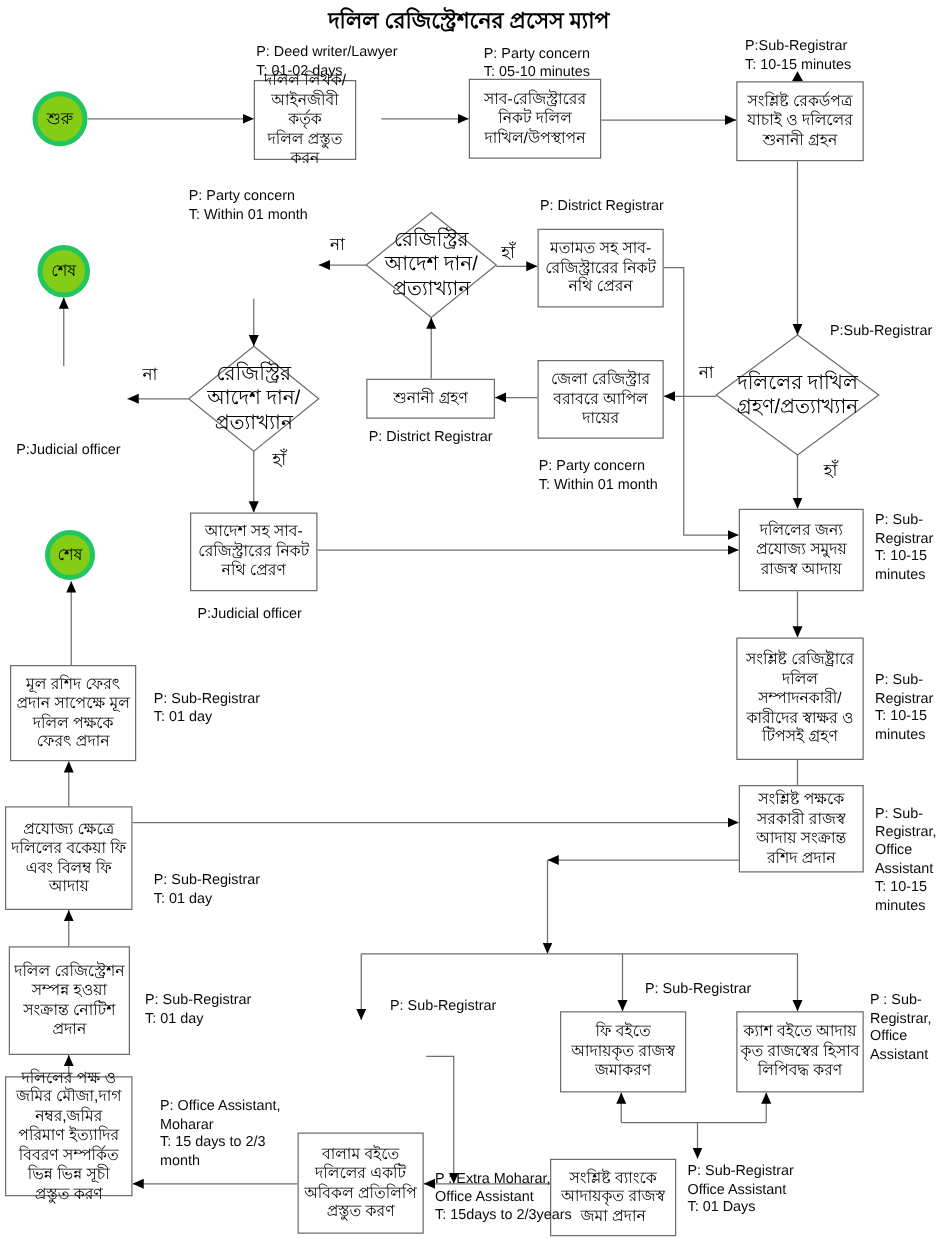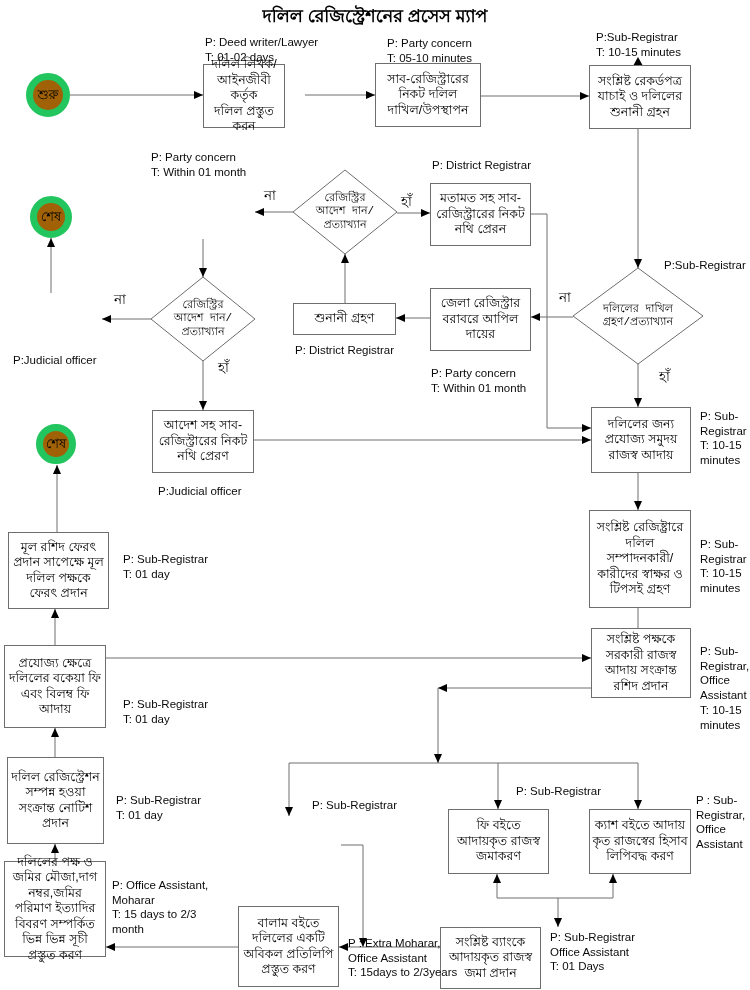--- a/index.html
+++ b/index.html
@@ -11,27 +11,27 @@
     position:absolute; top:3px; left:0; width:100%;
     text-align:center; font-size:17.5px; font-weight:bold;
   }
   svg.layer { position:absolute; left:0; top:0; width:750px; height:990px; }
   .box {
     position:absolute; box-sizing:border-box; border:1px solid #6e6e6e;
     background:#fff; display:flex; align-items:center; justify-content:center;
     text-align:center; font-size:12.5px; line-height:1.24; white-space:pre-line;
   }
   .circle {
-    position:absolute; box-sizing:border-box; border:7px solid #22c55e;
-    border-radius:50%; background:#a16207; display:flex; align-items:center;
+    position:absolute; box-sizing:border-box; border:4px solid #22c55e;
+    border-radius:50%; background:#84cc16; display:flex; align-items:center;
     justify-content:center; font-size:13px;
   }
   .dtext {
     position:absolute; display:flex; align-items:center; justify-content:center;
-    text-align:center; font-size:11px; line-height:1.2; white-space:pre-line;font-family:Liberation Mono, monospace;
+    text-align:center; font-size:16px; line-height:1.2; white-space:pre-line;
   }
   .ann {
     position:absolute; font-size:11.5px; line-height:1.28;
     white-space:pre-line; color:#0a0a0a;
   }
   .elabel { position:absolute; font-size:13.5px; }
 </style>
 </head>
 <body>
 
@@ -210,21 +210,21 @@
 T: 10-15
 minutes</div>
   <div class="ann" style="left:116px;top:793px">P: Sub-Registrar
 T: 01 day</div>
   <div class="ann" style="left:312px;top:798px">P: Sub-Registrar</div>
   <div class="ann" style="left:516px;top:784px">P: Sub-Registrar</div>
   <div class="ann" style="left:696px;top:793px">P : Sub-
 Registrar,
 Office
 Assistant</div>
-  <div class="ann" style="left:112px;top:878px">P: Office Assistant,
+  <div class="ann" style="left:128px;top:878px">P: Office Assistant,
 Moharar
 T: 15 days to 2/3
 month</div>
   <div class="ann" style="left:348px;top:936px">P : Extra Moharar,
 Office Assistant
 T: 15days to 2/3years</div>
   <div class="ann" style="left:550px;top:930px">P: Sub-Registrar
 Office Assistant
 T: 01 Days</div>
 

